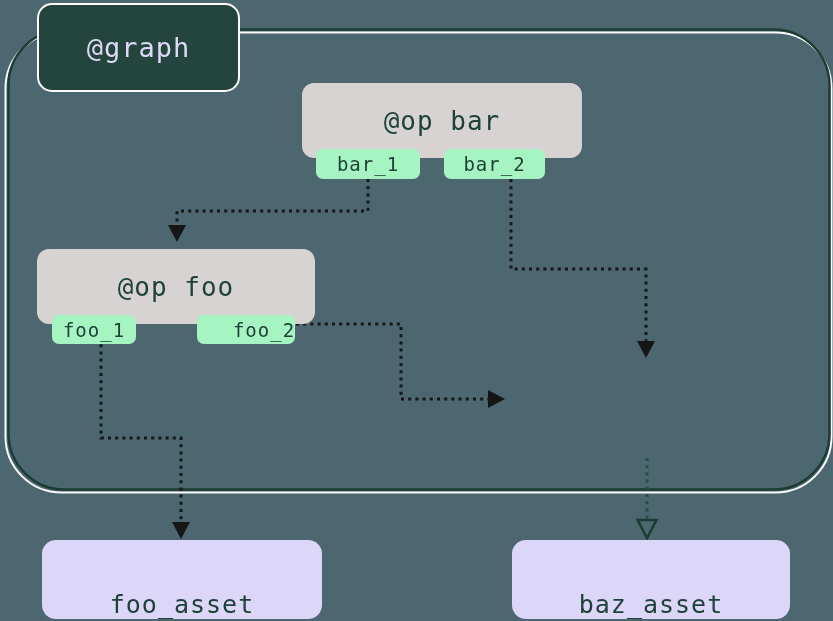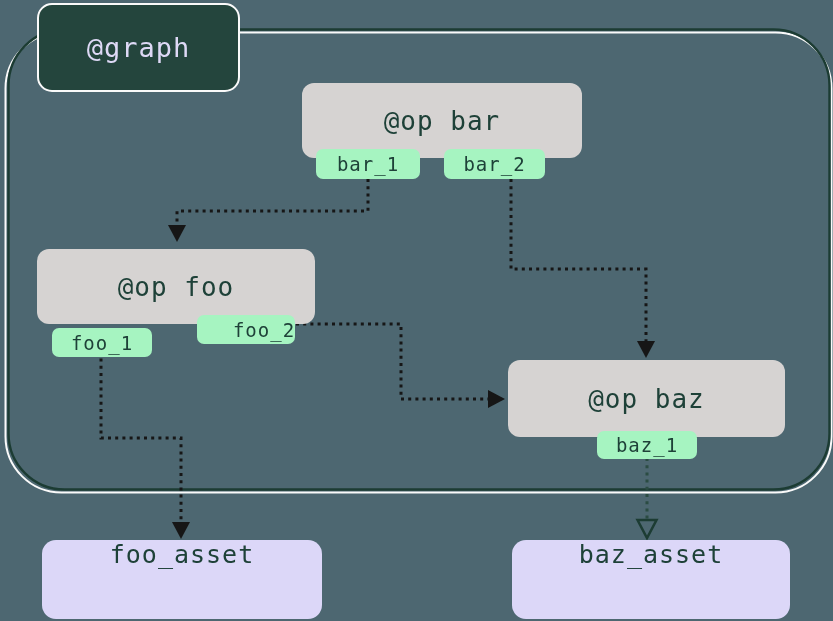--- a/index.html
+++ b/index.html
@@ -57,30 +57,30 @@
     position:absolute;
     background:var(--tab-bg);
     border-radius:7px;
     color:var(--node-text);
     font-size:19px;font-weight:400;letter-spacing:1px;
     display:flex;align-items:center;justify-content:center;
     height:30px;top:66px;
   }
   .tab-bar1{left:14px;width:104px;}
   .tab-bar2{left:142px;width:101px;}
-  .tab-foo1{left:15px;width:100px;height:29px;margin-top:13px;}
+  .tab-foo1{left:15px;width:84px;height:29px;}
   .tab-foo2{left:160px;width:98px;height:29px;padding-left:36px;}
   .tab-baz1{left:89px;width:100px;height:28px;top:71px;}
   .asset-node{
     position:absolute;top:540px;height:79px;
     background:var(--asset-bg);
     border-radius:14px;
     color:var(--node-text);
     font-size:25px;font-weight:500;letter-spacing:1px;
-    display:flex;align-items:flex-start;justify-content:center;
+    display:flex;align-items:flex-end;justify-content:center;
   }
   .asset-foo{left:42px;width:280px;}
   .asset-baz{left:512px;width:278px;}
 </style>
 </head>
 <body>
 
 <div class="stage">
 
   <svg class="layer" viewBox="0 0 833 621" aria-hidden="true">
@@ -121,26 +121,20 @@
   <div class="op-node op-foo">
     <div class="op-title">@op foo</div>
     <div class="out-tab tab-foo1">
       <span>foo_1</span>
     </div>
     <div class="out-tab tab-foo2">
       <span>foo_2</span>
     </div>
   </div>
 
-  <div class="op-node op-baz">
-    <div class="op-title">@op baz</div>
-    <div class="out-tab tab-baz1">
-      <span>baz_1</span>
-    </div>
-  </div>
 
   <div class="asset-node asset-foo">
     <span>foo_asset</span>
   </div>
   <div class="asset-node asset-baz">
     <span>baz_asset</span>
   </div>
 
 </div>
 

